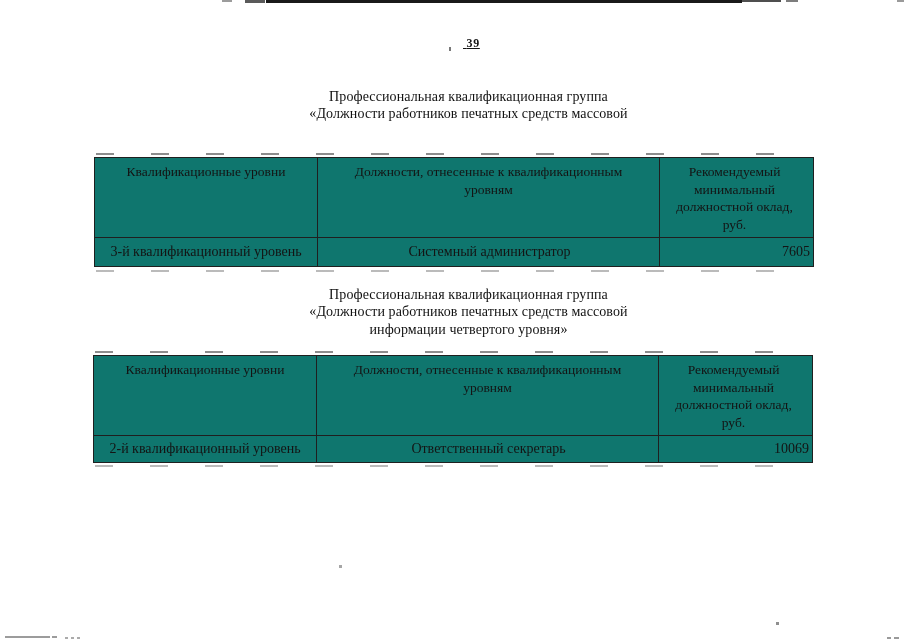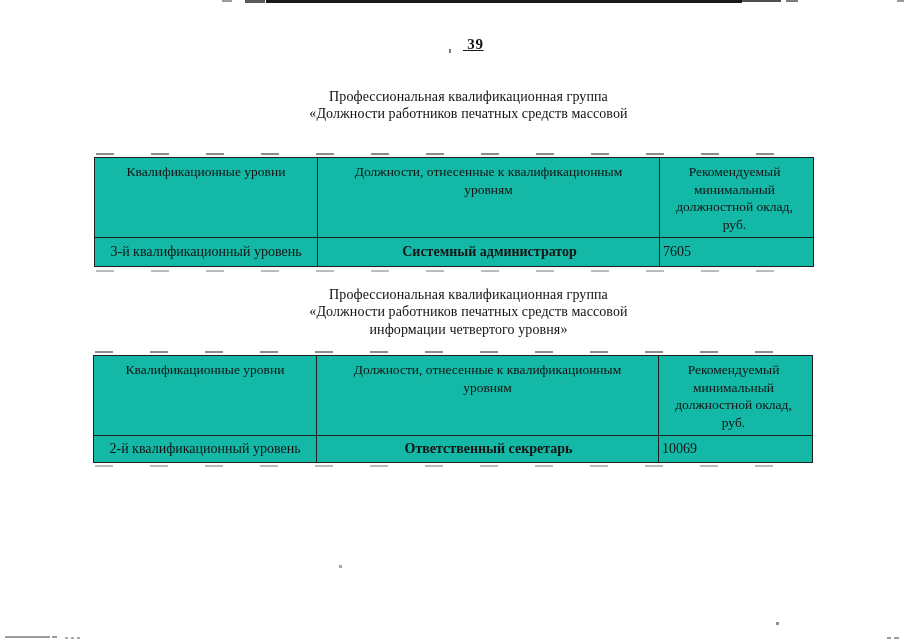--- a/index.html
+++ b/index.html
@@ -33,41 +33,41 @@
     background:repeating-linear-gradient(90deg,#8d8d8d 0 18px, transparent 18px 55px);
   }
   .g1 {left:96px; top:153px; width:712px;}
   .g2 {left:96px; top:270px; width:712px; opacity:.6;}
   .g3 {left:95px; top:351px; width:714px;}
   .g4 {left:95px; top:465px; width:714px; opacity:.6;}
 
   
   .page-number {
     position:absolute; top:36px; left:449px;
-    font-size:15px; font-weight:bold; letter-spacing:.6px;text-decoration:underline;
+    font-size:12px; font-weight:bold; letter-spacing:.6px;text-decoration:underline;
   }
   .comma-mark {
     display:inline-block; width:2px; height:4px; background:#787878;
     margin-right:12px; transform:translateY(4px);
   }
 
   
   .heading {
     position:absolute; left:16px; width:905px;
     text-align:center; font-size:14px; line-height:17.4px;
     color:#121212; letter-spacing:.1px;
   }
   .heading-1 { top:88px; }
   .heading-2 { top:286px; }
 
   
   table.doc-table {
     position:absolute;
     border-collapse:collapse; table-layout:fixed;
-    width:719px; background:#14b8a6;
+    width:719px; background:#0f766e;
   }
   .t1 { left:94px; top:157px; }
   .t2 { left:93px; top:355px; }
   .col-levels   { width:223px; }
   .col-positions{ width:342px; }
   .col-salary   { width:154px; }
   .doc-table td { border:1.6px solid #1f1f1f; overflow:hidden;text-align:center; }
   .hrow td {
     vertical-align:top; text-align:center;
     font-size:13.5px; line-height:17.5px;
@@ -75,22 +75,22 @@
   }
   .t2 .hrow td { height:68px; }
   td.hc2 { padding-left:26px; padding-right:26px;margin-top:18px; }
   td.hc3 { padding-left:4px;  }
   .drow td {
     vertical-align:middle; font-size:14px;
     height:26px; padding:1px 3px;
   }
   .t2 .drow td { height:24px; }
   td.dc1 { padding-left:3px; }
-  td.dc2 { padding-left:5px;font-weight:bold; }
-  td.dc3 { text-align:left; }
+  td.dc2 { padding-left:5px; }
+  td.dc3 { text-align:right; }
 </style>
 </head>
 <body>
 
 <div class="page">
 
   <div class="artifact a-t1"></div>
   <div class="artifact a-t2"></div>
   <div class="artifact a-t3"></div>
   <div class="artifact a-t4"></div>

